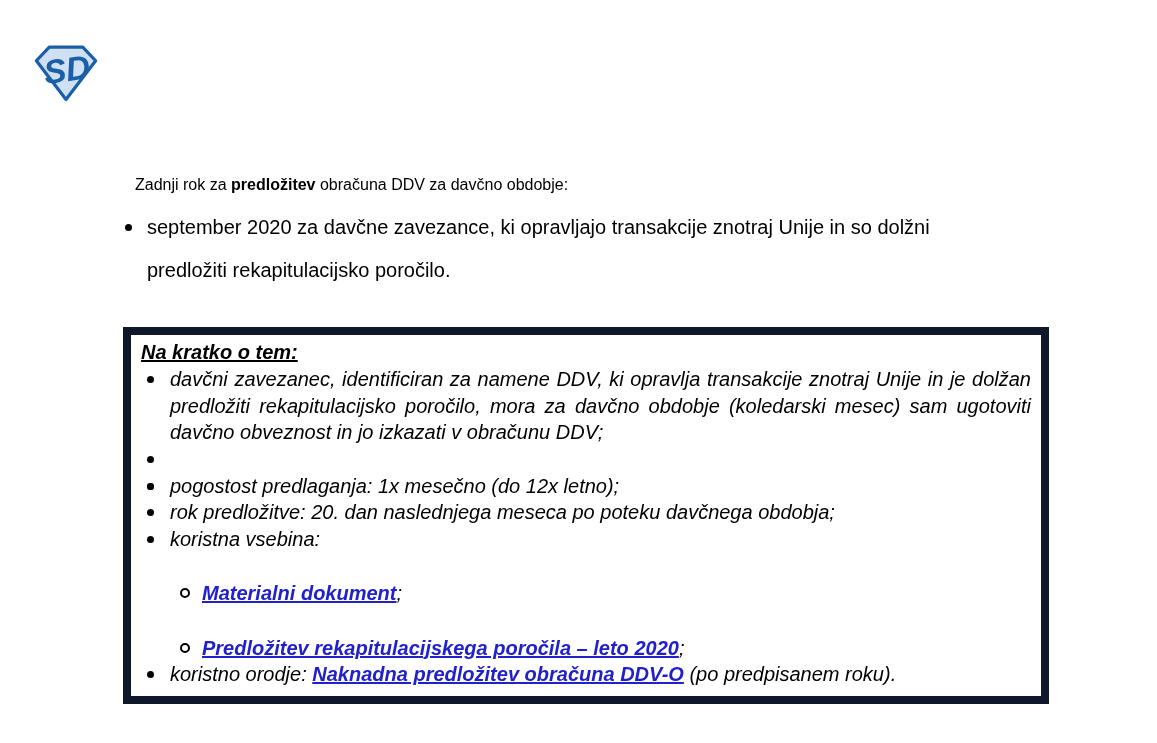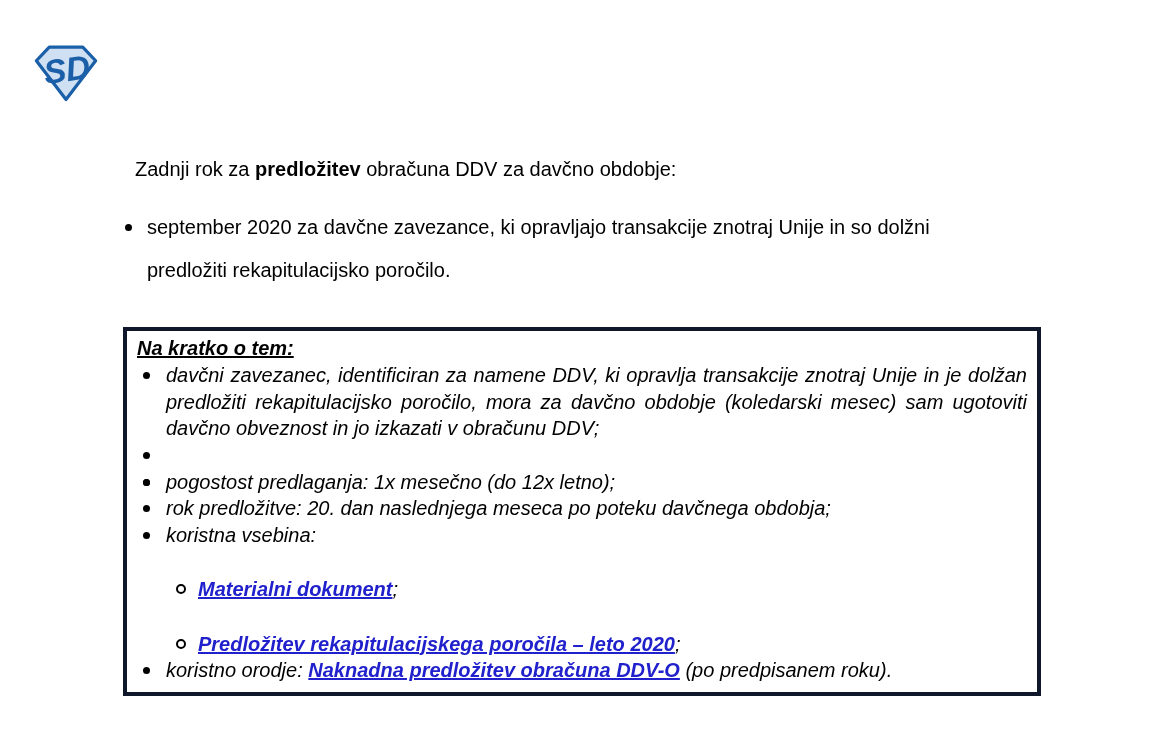--- a/index.html
+++ b/index.html
@@ -9,42 +9,42 @@
     margin:0 auto;
     background:#ffffff;
     font-family:"Liberation Sans", sans-serif;
     color:#000;
     overflow:hidden;
   }
   
   .logo { position:absolute; left:33px; top:44px; width:66px; height:58px; }
   
   .heading {
-    position:absolute; left:135px; top:156px; width:910px;
-    font-size:20px; line-height:26px;
+    position:absolute; left:135px; top:172px; width:910px;
+    font-size:16px; line-height:26px;
   }
   .heading .bold { font-weight:bold; }
   
   .intro-list {
     position:absolute; left:118px; top:206px; width:890px;
     list-style:none; margin:0; padding:0;
   }
   .intro-item {
     position:relative; padding-left:29px;
     font-size:20px; line-height:43px;
   }
   .intro-item .dot {
     position:absolute; left:7px; top:18px;
     width:7px; height:7px; background:#000; border-radius:50%;
   }
   
   .box {
     position:absolute; left:123px; top:327px;
     width:890px; height:349px;
-    border:4px solid #0f172a;
+    border:8px solid #0f172a;
     padding:4px 10px 8px 10px;
     font-size:20px; font-style:italic; line-height:26.5px;
   }
   .box-title {
     font-weight:bold; text-decoration:underline;
     line-height:27px;
   }
   .box ul { list-style:none; margin:0; padding:0; }
   .box li { position:relative; padding-left:29px; }
   .box li.justify { text-align:justify; }

